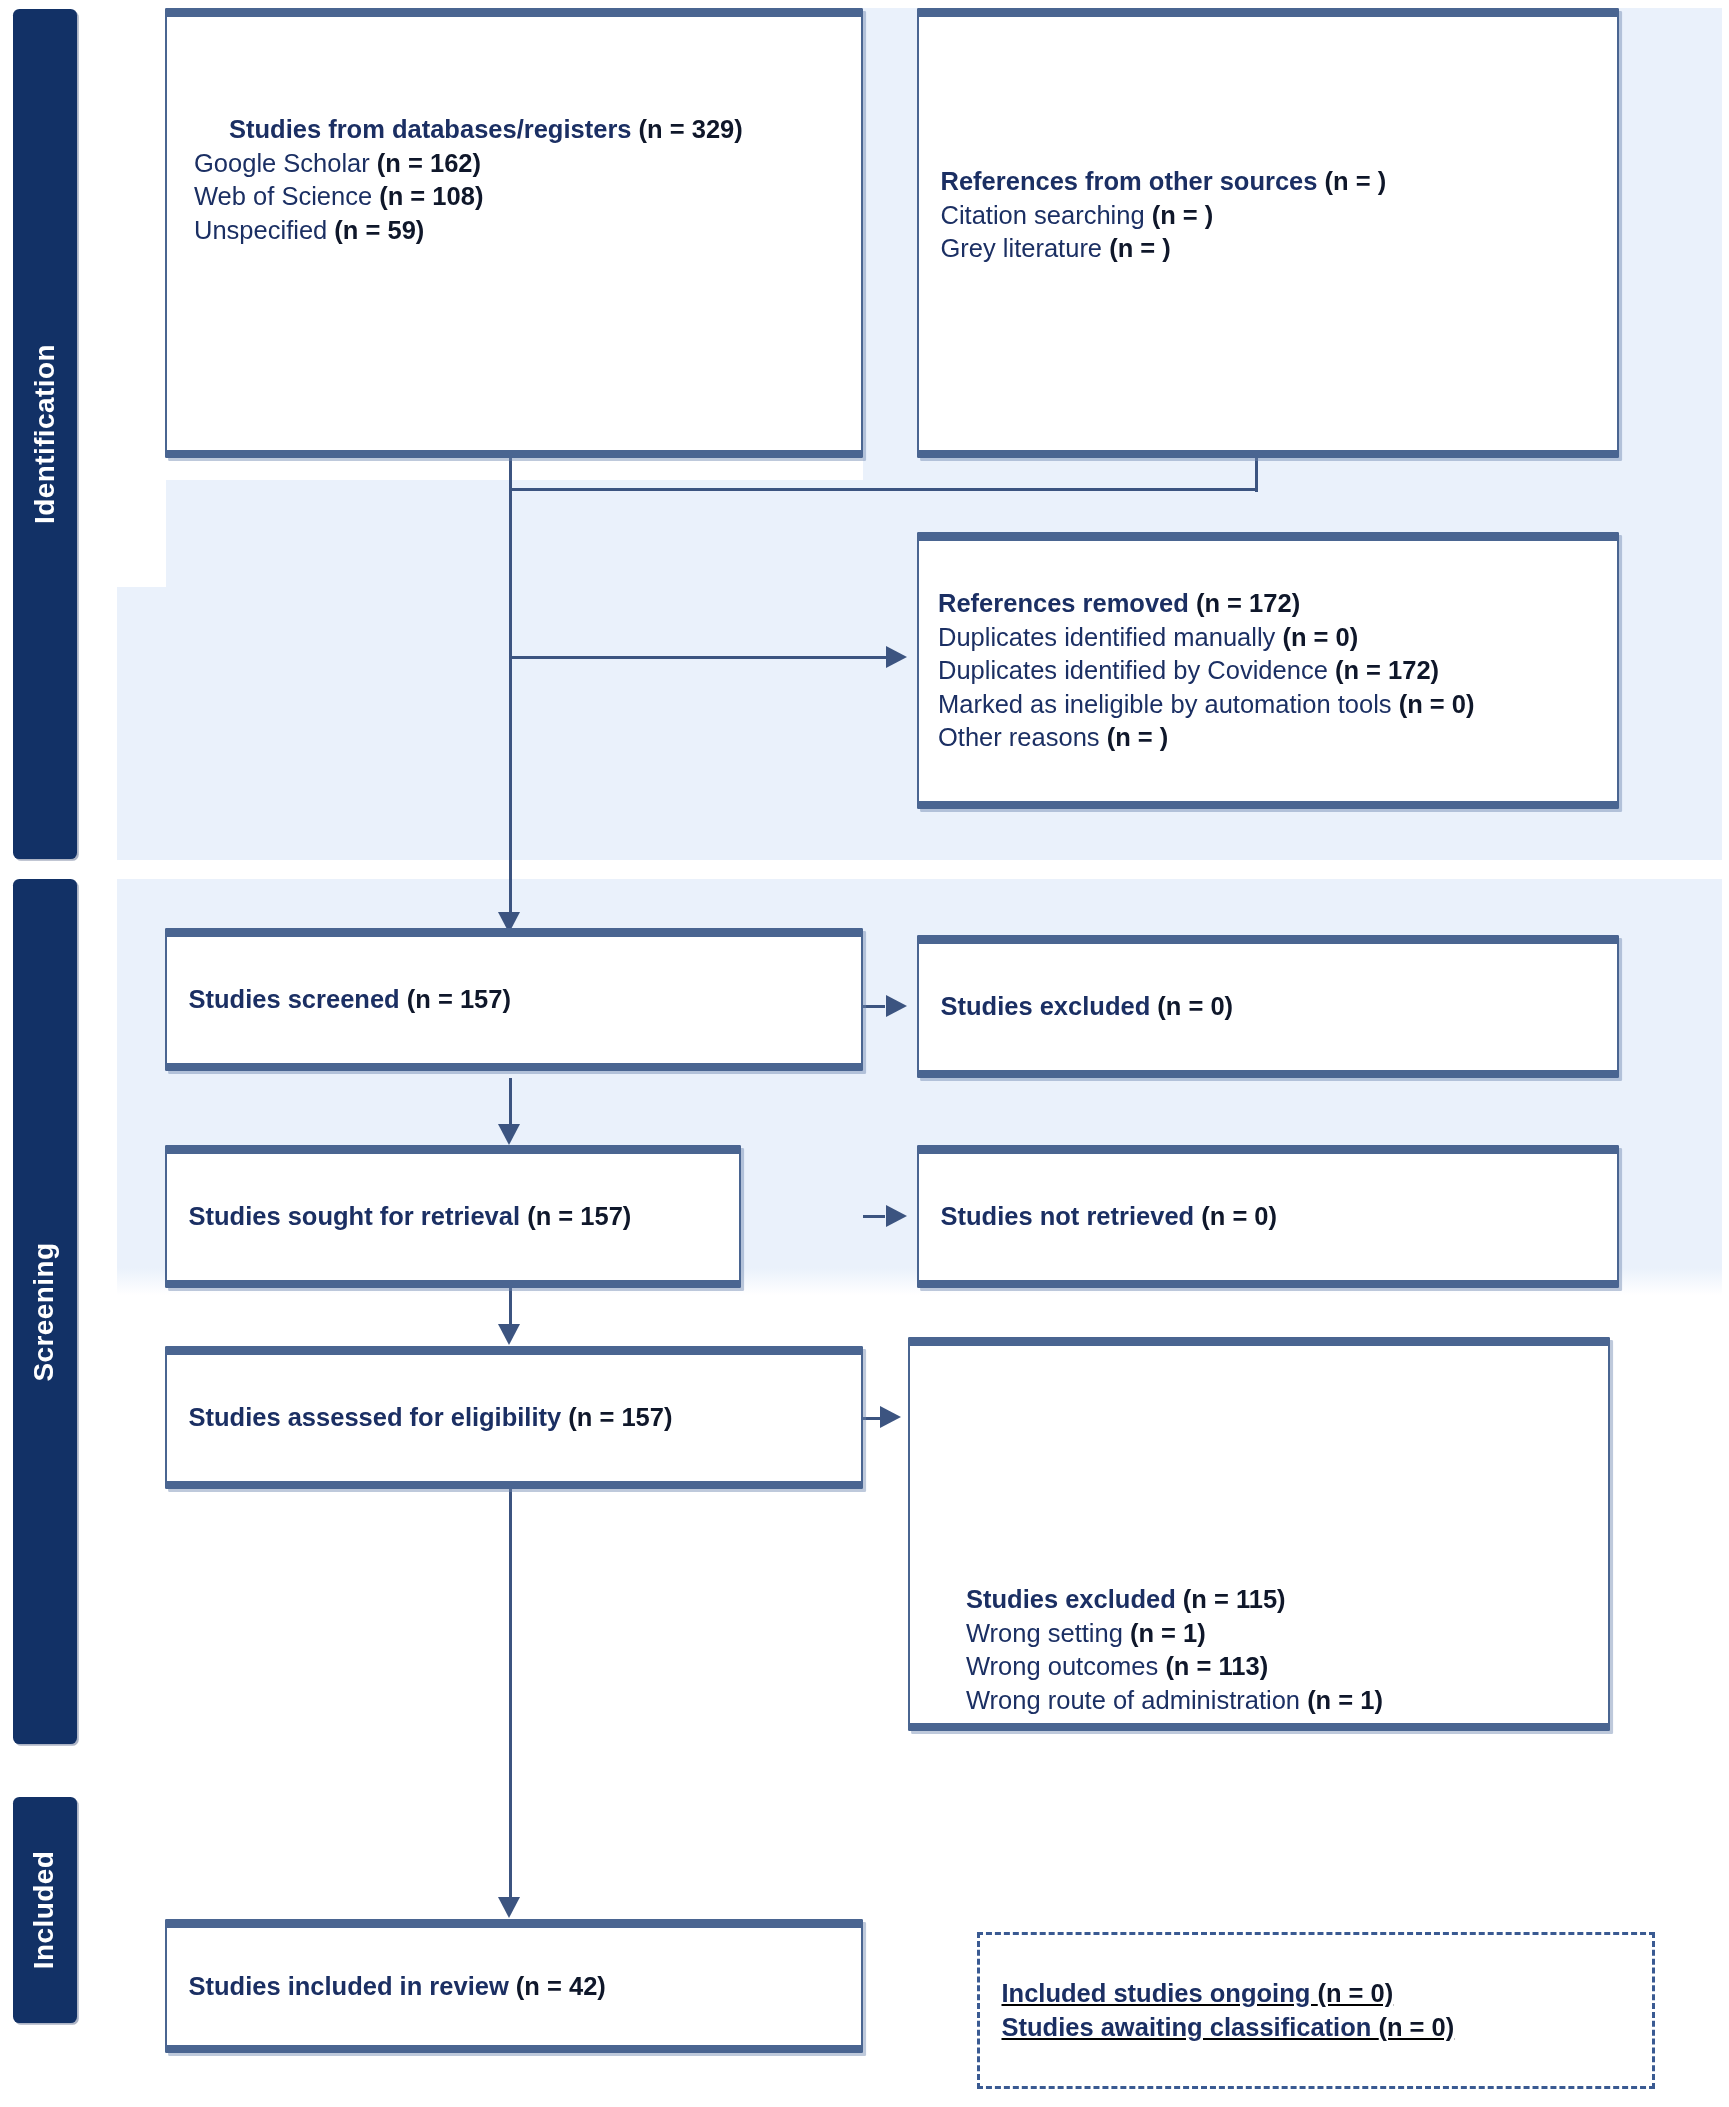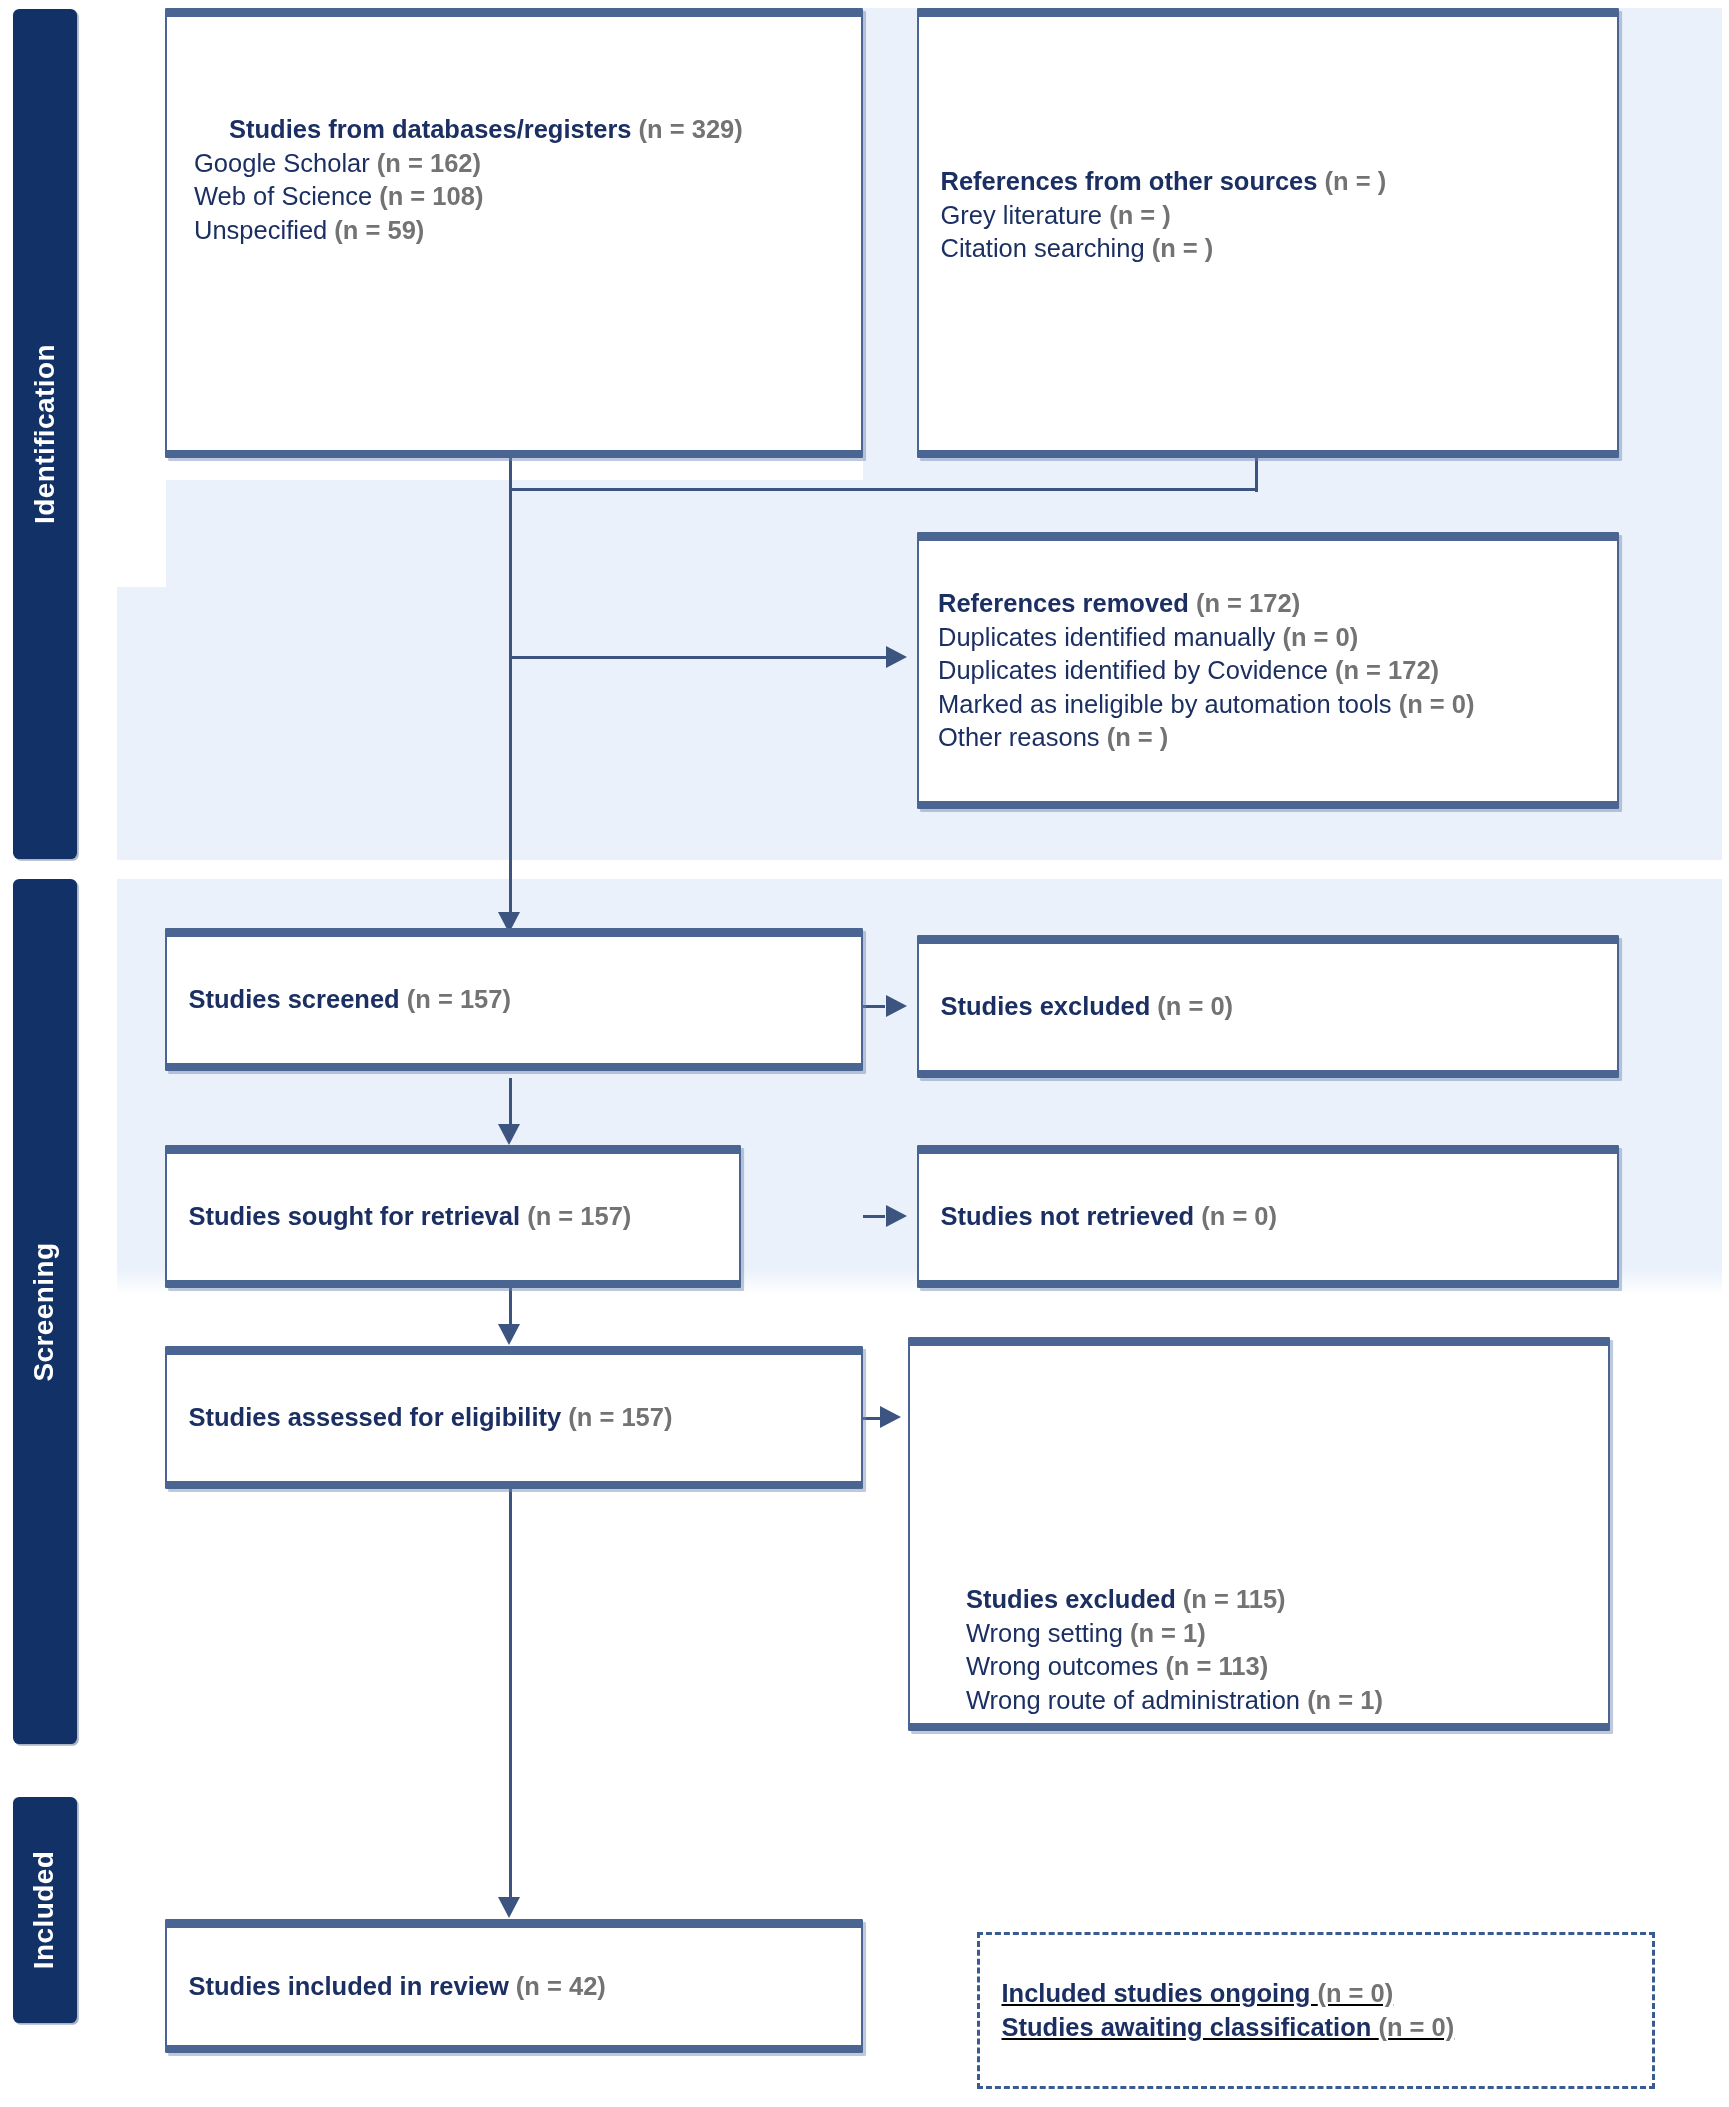--- a/index.html
+++ b/index.html
@@ -95,21 +95,21 @@
     color: #1b2f63;
     font-size: 25.5px;
     line-height: 1.32;
     font-weight: normal;
     white-space: normal;
   }
   .line.heading {
     font-weight: bold;
   }
   .line .nval {
-    color: #737373;
+    color: #0f172a;
     font-weight: bold;
   }
   .line.heading-wrap {
     text-indent: 35px;
   }
 
   
   #box-databases      { left: 165px;  top: 8px;   width: 698px; height: 450px; }
   #box-other-sources  { left: 917px; top: 8px;   width: 702px; height: 450px; }
   #box-removed        { left: 917px; top: 532px; width: 702px; height: 277px;  }
@@ -226,22 +226,22 @@
         Studies from databases/registers <span class="nval">(n = 329)</span></div>
       <div class="line">Google Scholar <span class="nval">(n = 162)</span></div>
       <div class="line">Web of Science <span class="nval">(n = 108)</span></div>
       <div class="line">Unspecified <span class="nval">(n = 59)</span></div>
     </div>
   </div>
 
   <div class="flow-box" id="box-other-sources">
     <div class="box-body">
       <div class="line heading">References from other sources <span class="nval">(n = )</span></div>
+      <div class="line">Citation searching <span class="nval">(n = )</span></div>
       <div class="line">Grey literature <span class="nval">(n = )</span></div>
-      <div class="line">Citation searching <span class="nval">(n = )</span></div>
     </div>
   </div>
 
   <div class="flow-box" id="box-removed">
     <div class="box-body">
       <div class="line heading">References removed <span class="nval">(n = 172)</span></div>
       <div class="line">Duplicates identified manually <span class="nval">(n = 0)</span></div>
       <div class="line">Duplicates identified by Covidence <span class="nval">(n = 172)</span></div>
       <div class="line">Marked as ineligible by automation tools <span class="nval">(n = 0)</span></div>
       <div class="line">Other reasons <span class="nval">(n = )</span></div>

